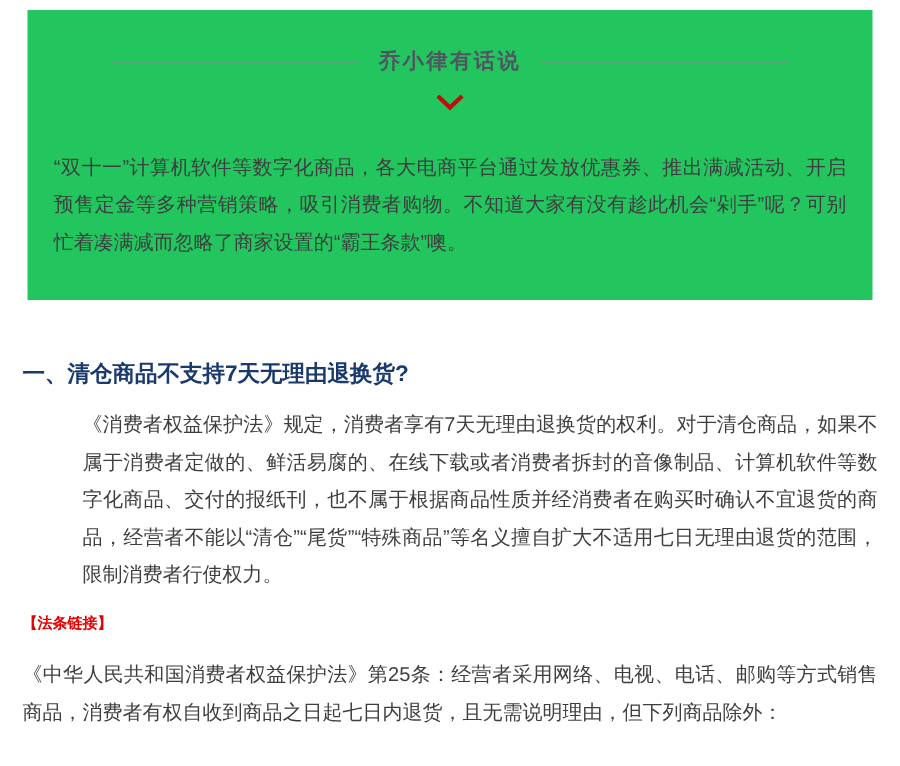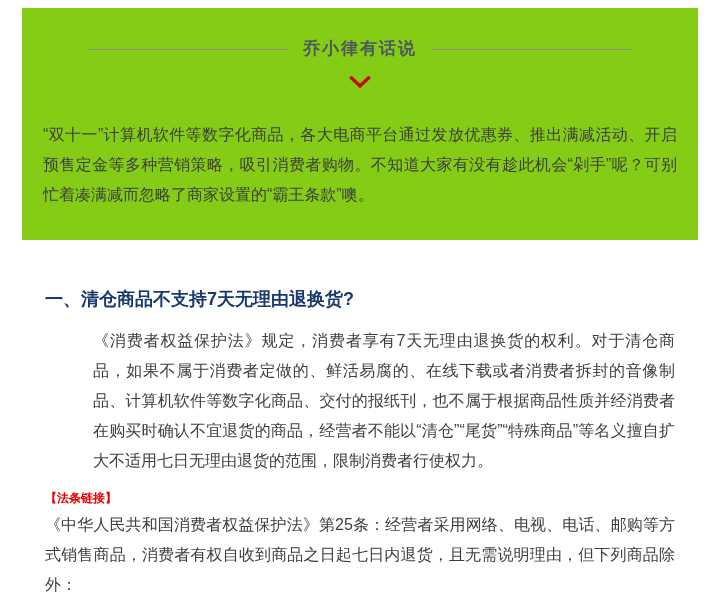--- a/index.html
+++ b/index.html
@@ -8,21 +8,21 @@
     background: #ffffff;
     overflow: hidden;
     font-family: "Liberation Sans", "DejaVu Sans", sans-serif;
   }
   .page { width: 720px; height: 613px; position: relative; background: #ffffff; }
 
   
   .intro-card {
     margin: 8px auto 0 auto;
     width: 676px; height: 232px;
-    background: #84cc16;
+    background: #22c55e;
     padding: 30px 21px 0 21px;
   }
   .card-header {
     display: flex; align-items: center;
     margin: 0 46px; height: 22px; gap: 16px;
   }
   .header-rule { flex: 1; height: 1px; background: #8b8b8b; }
   .card-title {
     font-size: 17px; font-weight: bold; color: #4e5760;
     letter-spacing: 2px; white-space: nowrap; line-height: 22px;
@@ -31,38 +31,39 @@
     margin-top: 16px; height: 12px;
     display: flex; justify-content: center; align-items: center;
   }
   .intro-text {
     margin-top: 32px;
     font-size: 16px; line-height: 30px; color: #3e3e3e;
     text-align: justify;
   }
 
   
-  .article { padding: 0 45px; }
+  .article { padding: 0 18px; }
   .section-heading {
     margin-top: 48px;
     font-size: 18px; font-weight: bold; color: #1a3a6e;
     line-height: 22px;
   }
   .body-para {
     margin-top: 16px;
     font-size: 16px; line-height: 30px; color: #3e3e3e;
     text-align: justify;
     margin-left: 48px;
   }
   .law-link-label {
     margin-top: 10px;
     font-size: 12px; font-weight: bold; color: #e60000;
     line-height: 24px;
   }
   .law-para {
+    margin-top: 16px;
     font-size: 16px; line-height: 30px; color: #3e3e3e;
     text-align: justify;
   }
 </style>
 </head>
 <body>
 
 <div class="page">
 
   <div class="intro-card">

